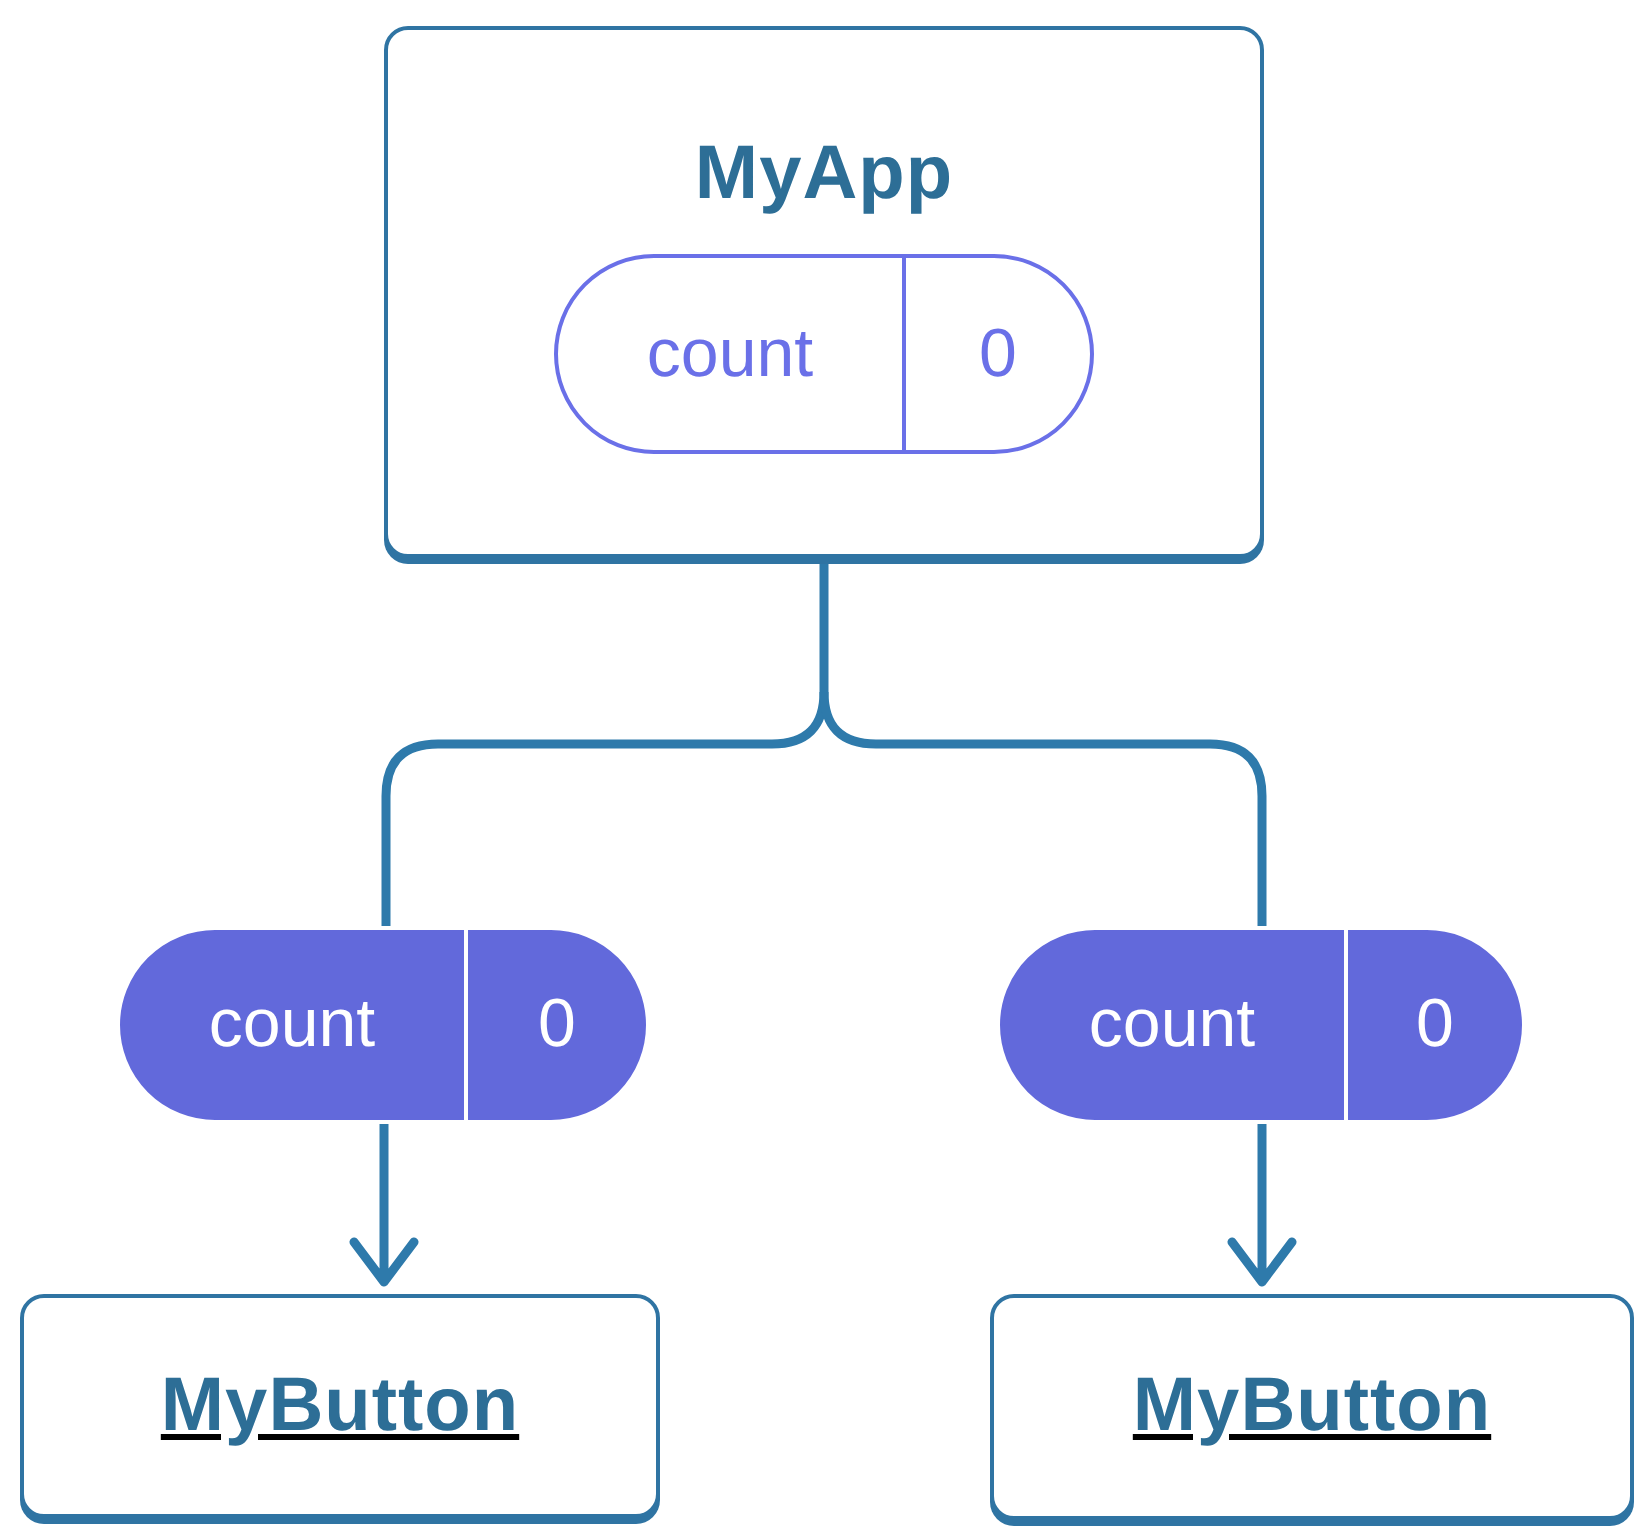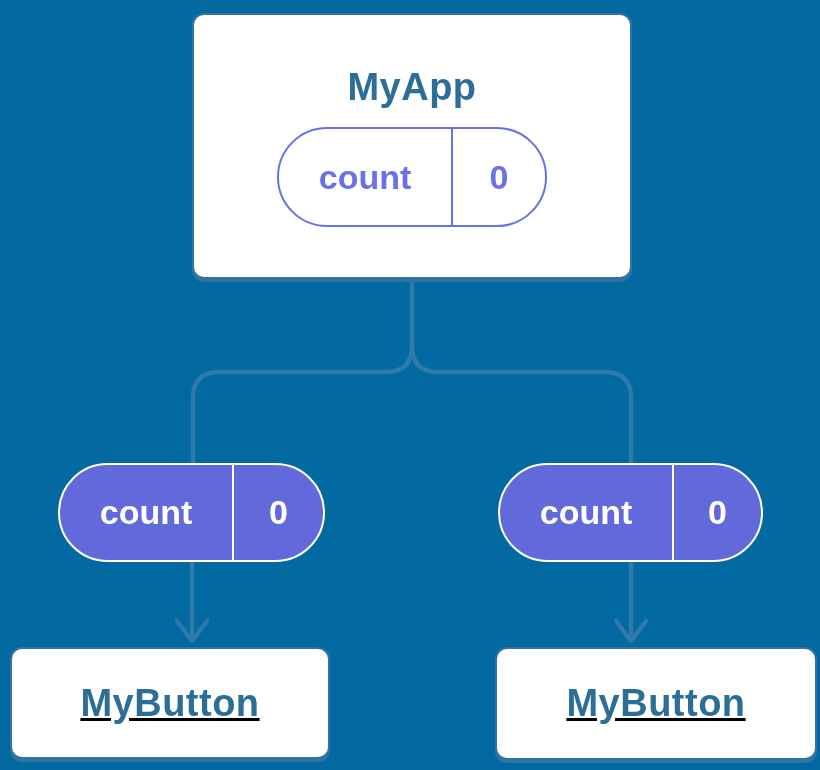--- a/index.html
+++ b/index.html
@@ -5,21 +5,21 @@
   html, body {
     margin: 0;
     padding: 0;
     background: #4B6971;
     font-family: "Liberation Sans", "DejaVu Sans", sans-serif;
   }
   .stage {
     position: relative;
     width: 820px;
     height: 770px;
-    background: #0369a1;
+    background: #ffffff;
     overflow: hidden;
   }
   .connectors {
     position: absolute;
     left: 0; top: 0;
     width: 820px; height: 770px;
     z-index: 1;
   }
   .box {
     position: absolute;
@@ -45,21 +45,20 @@
     align-items: center;
     padding-top: 50px;
   }
   .root-box .box-title { line-height: 44px; }
   .pill {
     box-sizing: border-box;
     display: flex;
     align-items: stretch;
     font-size: 34px;
     z-index: 2;
-    font-weight: bold;
   }
   .outline-pill {
     margin-top: 18px;
     width: 270px; height: 100px;
     border: 2px solid #6A70E8;
     border-radius: 50px;
     background: #ffffff;
     color: #6A70E8;
   }
   .outline-pill .pill-name { border-right: 2px solid #6A70E8; }

